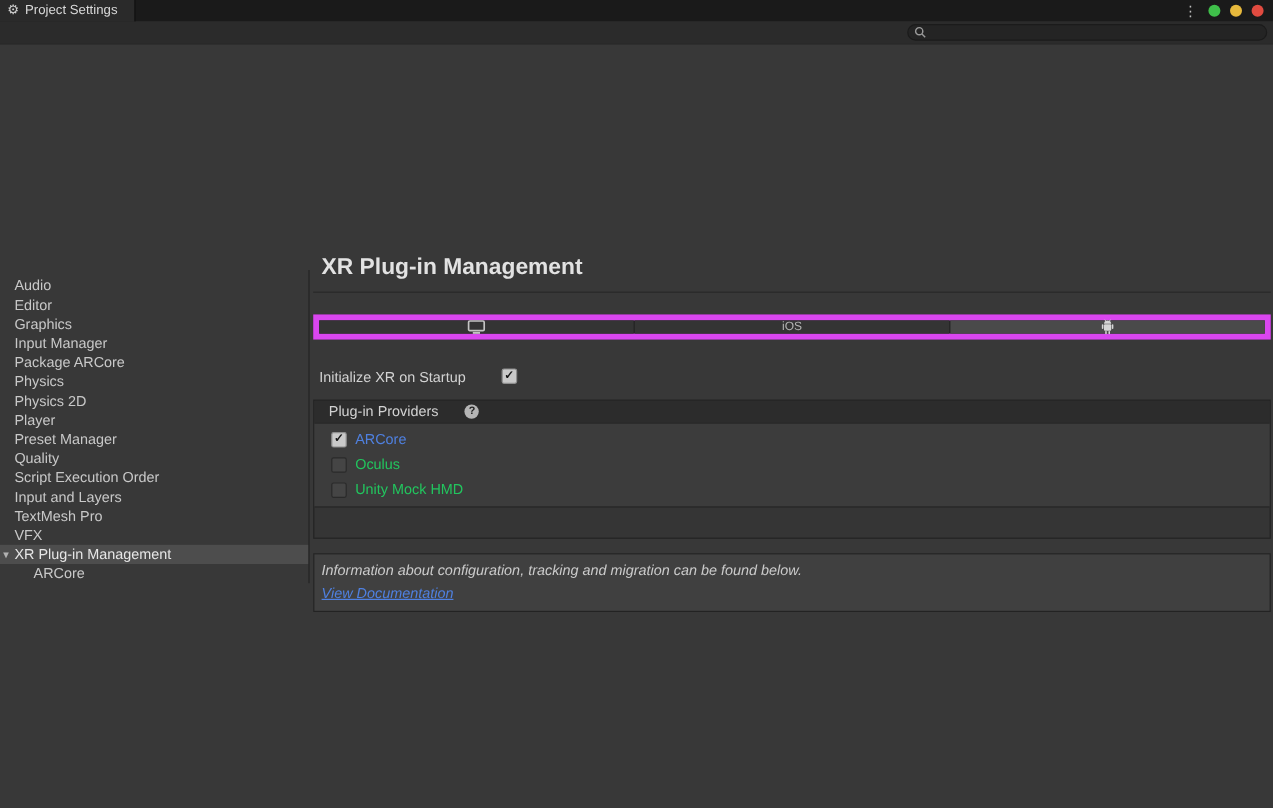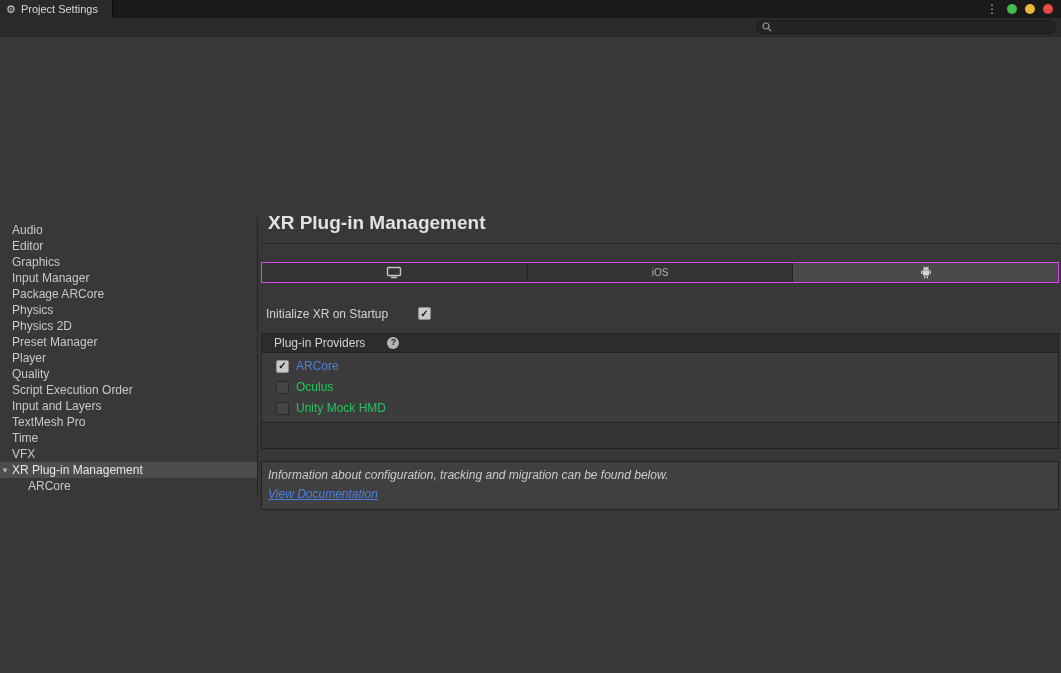--- a/index.html
+++ b/index.html
@@ -29,21 +29,21 @@
   .sidebar { width: 258px; flex: 0 0 258px; border-right: 1px solid #242424; padding-top: 5px; overflow: hidden; }
   .side-item { height: 16px; line-height: 16px; padding-left: 12px; font-size: 12px; color: #c8c8c8; white-space: nowrap; position: relative; cursor: default; }
   .side-item.selected { background: #4d4d4d; color: #e6e6e6; }
   .side-item .tri { position: absolute; left: 1px; top: 1px; font-size: 8px; color: #b2b2b2; }
   .side-item.child { padding-left: 28px; }
 
   .main { flex: 1; min-width: 0; padding: 0 2px 0 3px; }
   .page-title { font-size: 19px; font-weight: bold; color: #e2e2e2; margin: 11px 0 9px 7px; }
   .title-divider { border: none; border-top: 1px solid #282828; margin: 0; }
 
-  .tabstrip { display: flex; height: 21px; margin-top: 18px; border: 1px solid #d946ef; background: #232323; gap: 1px; }
+  .tabstrip { display: flex; height: 21px; margin-top: 18px; border: 5px solid #d946ef; background: #232323; gap: 1px; }
   .tab { flex: 1; display: flex; align-items: center; justify-content: center; background: #343434; color: #b5b5b5; font-size: 10px; cursor: default; }
   .tab.selected { background: #4a4a4a; }
 
   .init-row { display: flex; align-items: center; margin: 23px 0 0 5px; height: 16px; }
   .init-label { width: 152px; font-size: 12px; color: #d2d2d2; }
 
   .checkbox { width: 13px; height: 13px; border-radius: 2px; display: inline-flex; align-items: center; justify-content: center; flex: 0 0 13px; line-height: 1; cursor: default; }
   .checkbox.checked { background: #c9c9c9; border: 1px solid #8e8e8e; color: #151515; font-size: 10px; font-weight: bold; }
   .checkbox.unchecked { background: #454545; border: 1px solid #2a2a2a; }
 
@@ -91,27 +91,26 @@
 
     <aside class="sidebar">
       <div>
           <div class="side-item"><span>Audio</span></div>
           <div class="side-item"><span>Editor</span></div>
           <div class="side-item"><span>Graphics</span></div>
           <div class="side-item"><span>Input Manager</span></div>
           <div class="side-item"><span>Package ARCore</span></div>
           <div class="side-item"><span>Physics</span></div>
           <div class="side-item"><span>Physics 2D</span></div>
+          <div class="side-item"><span>Player</span></div>
           <div class="side-item"><span>Preset Manager</span></div>
-          <div class="side-item"><span>Player</span></div>
           <div class="side-item"><span>Quality</span></div>
           <div class="side-item"><span>Script Execution Order</span></div>
           <div class="side-item"><span>Input and Layers</span></div>
           <div class="side-item"><span>TextMesh Pro</span></div>
-          <div class="side-item"><span>Time</span></div>
           <div class="side-item"><span>VFX</span></div>
           <div class="side-item selected"><span class="tri">▼</span><span>XR Plug-in Management</span></div>
           <div class="side-item child"><span>ARCore</span></div>
         </div>
     </aside>
 
     <main class="main">
       <h1 class="page-title">XR Plug-in Management</h1>
       <hr class="title-divider">
 

